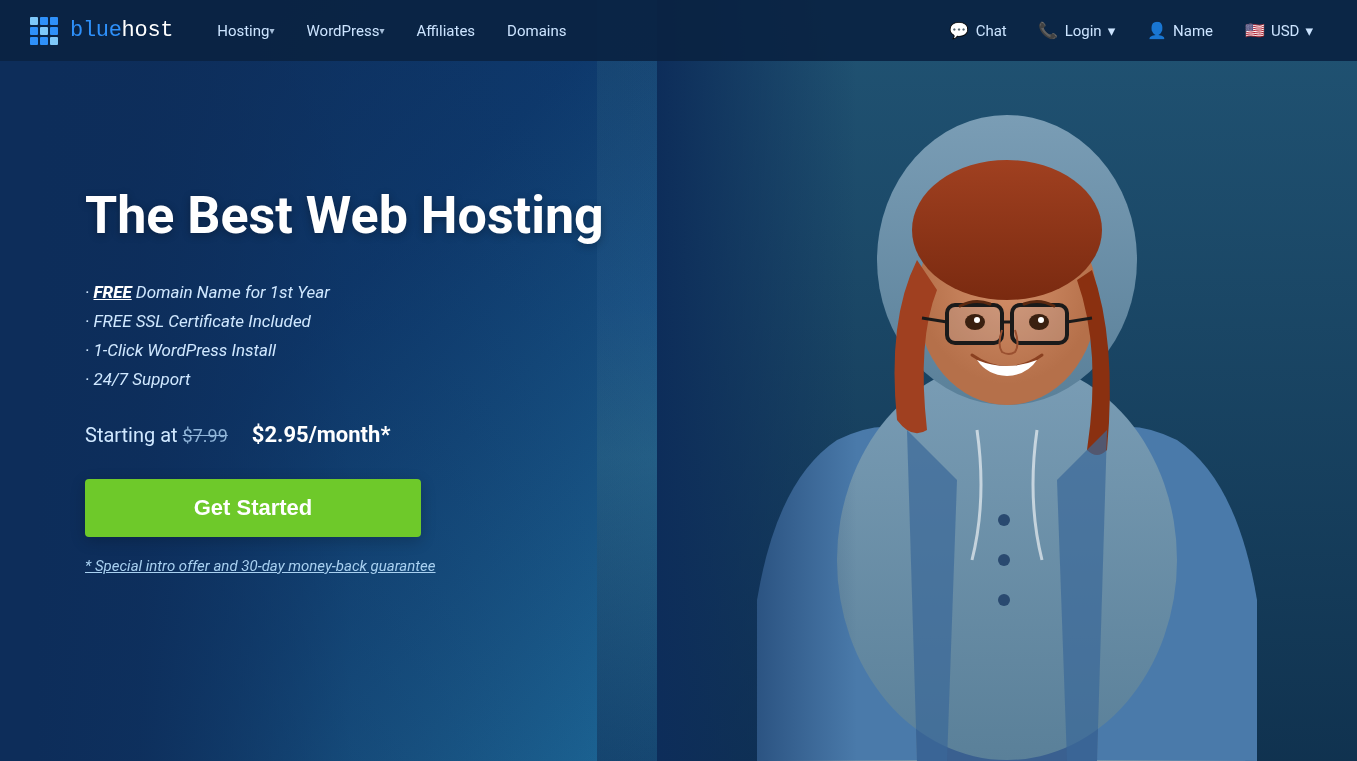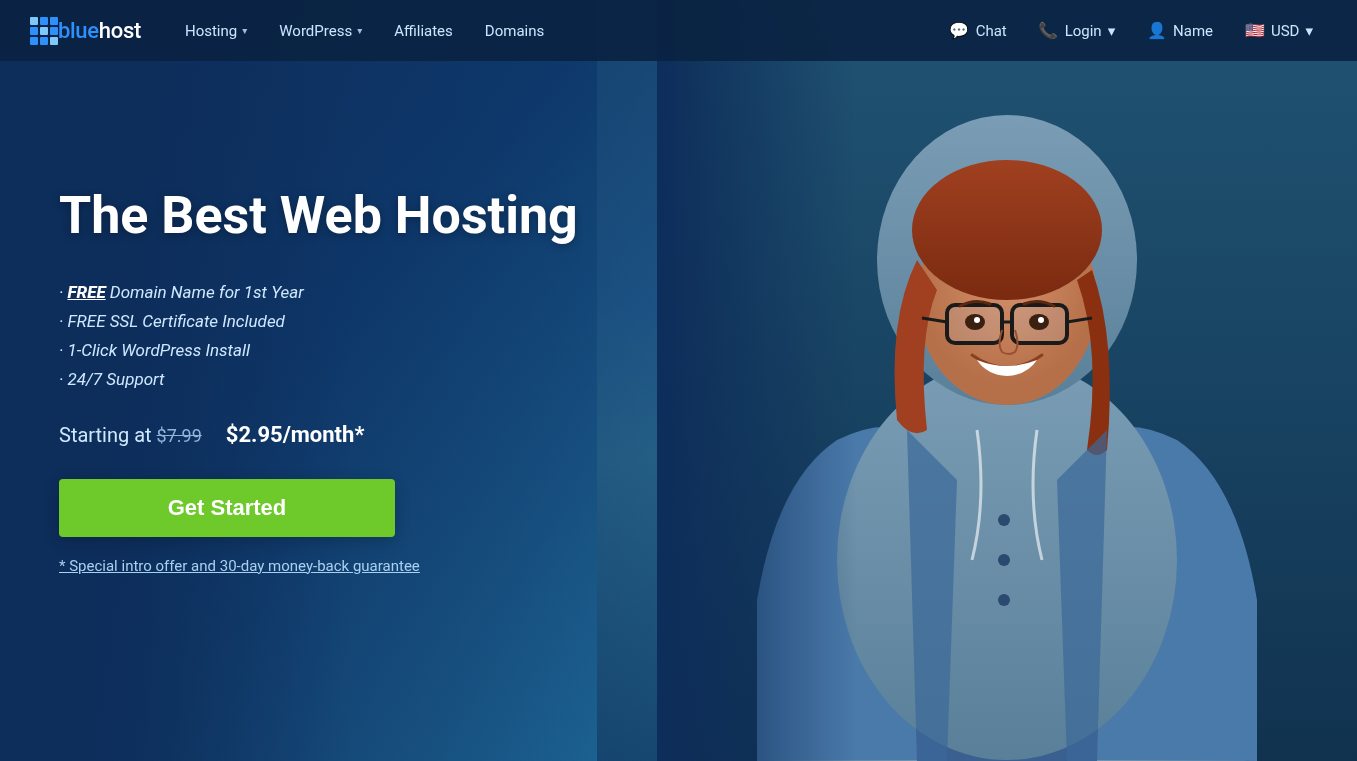--- a/index.html
+++ b/index.html
@@ -12,23 +12,24 @@
       height: 61px;
       background: rgba(10, 35, 66, 0.92);
       display: flex;
       align-items: center;
       padding: 0 30px;
       z-index: 10;
     }
     .logo-area {
       display: flex;
       align-items: center;
-      gap: 0;
+      gap: 12px;
       margin-right: 30px;
       text-decoration: none;
+      font-family: Liberation Mono, monospace;
     }
     .logo-grid {
       display: grid;
       grid-template-columns: repeat(3,8px);
       grid-template-rows: repeat(3,8px);
       gap: 2px;
     }
     .logo-grid span {
       background: #2e90fa;
       border-radius: 1px;
@@ -58,21 +59,20 @@
       flex: 1;
     }
     .nav-link {
       color: #cce4ff;
       text-decoration: none;
       font-size: 15px;
       padding: 0 14px;
       height: 61px;
       display: flex;
       align-items: center;
-      gap: 5px;
       cursor: pointer;
       transition: background 0.2s;
     }
     .nav-link .chevron {
       font-size: 10px;
       opacity: 0.8;
     }
 
     .nav-right {
       display: flex;
@@ -160,21 +160,21 @@
 
     
     .hero-content {
       position: absolute;
       top: 0; left: 0;
       width: 680px;
       height: 761px;
       display: flex;
       flex-direction: column;
       justify-content: center;
-      padding: 80px 0 80px 59px;
+      padding: 80px 0 80px 85px;
       z-index: 5;
     }
 
     .hero-title {
       font-size: 52px;
       font-weight: 700;
       color: #ffffff;
       line-height: 1.15;
       margin-bottom: 32px;
       text-shadow: 0 2px 8px rgba(0,0,0,0.3);
@@ -227,20 +227,21 @@
       border: none;
       text-decoration: none;
       margin-bottom: 20px;
       box-shadow: 0 4px 15px rgba(0,0,0,0.2);
     }
 
     .special-offer {
       font-size: 15px;
       color: #a8d0f0;
       text-decoration: underline;
+      font-style: italic;
       cursor: pointer;
     }
   </style>
 </head>
 <body>
 
 <div class="hero">
 
   <div class="hero-bg"></div>
 

